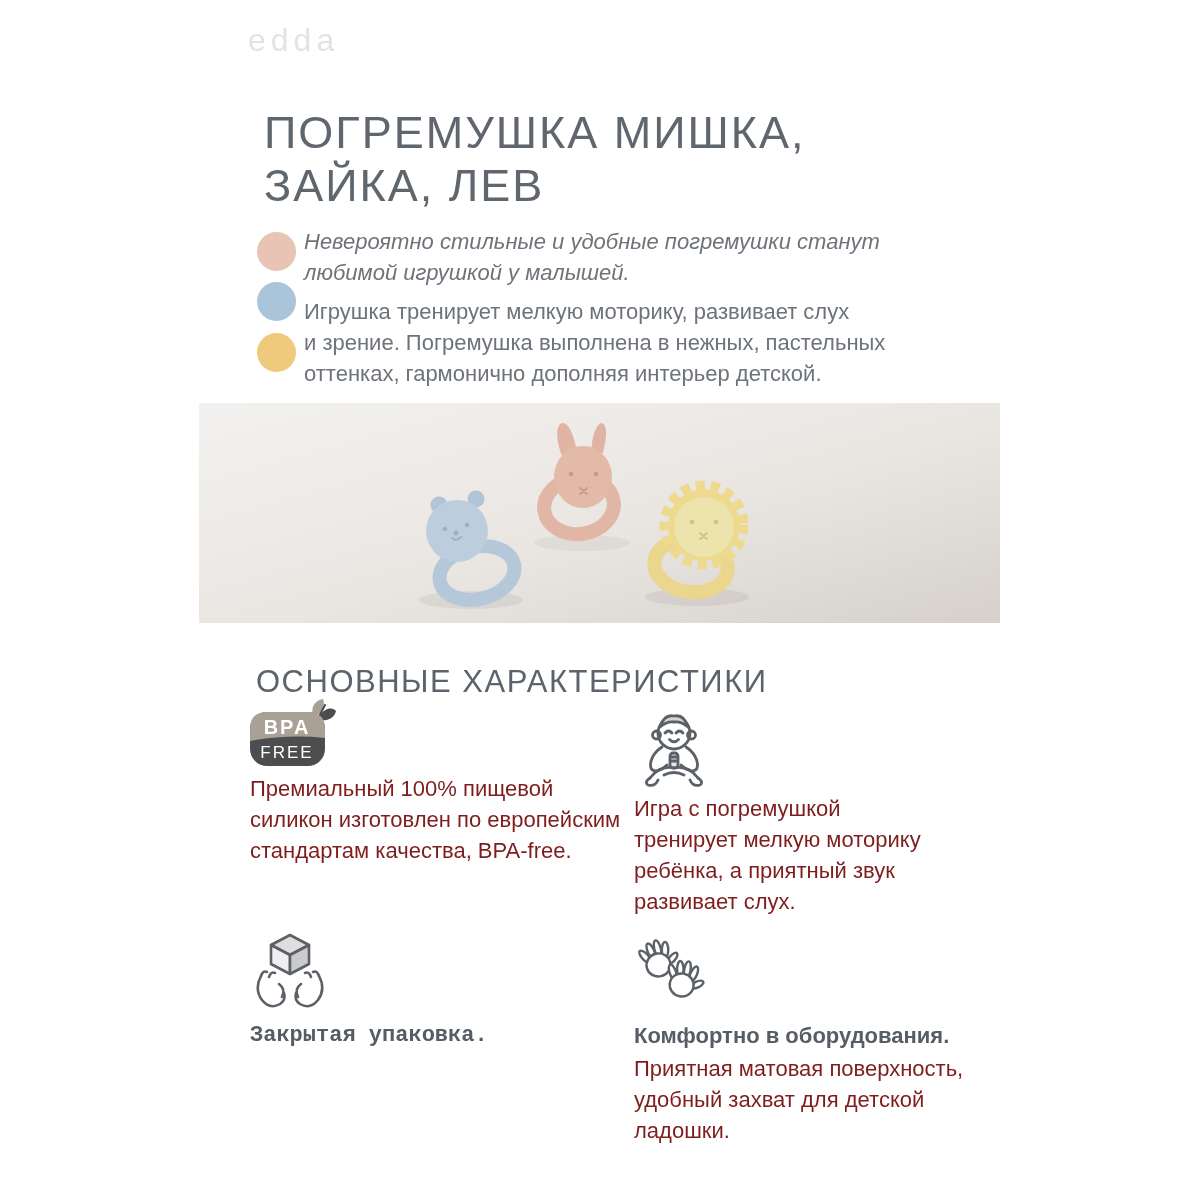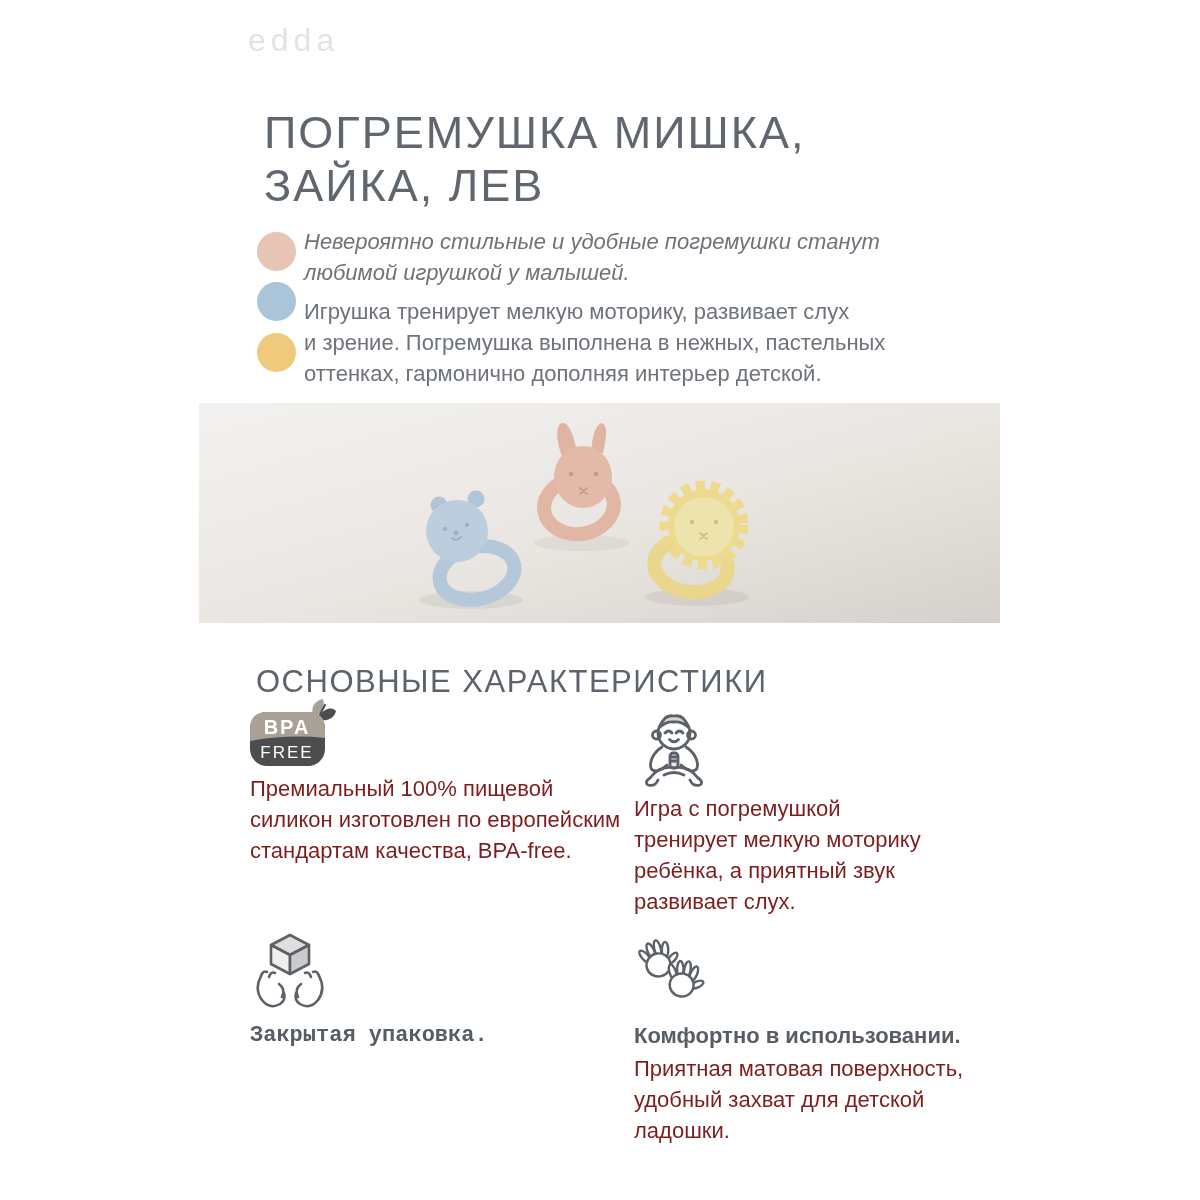--- a/index.html
+++ b/index.html
@@ -227,17 +227,17 @@
           <ellipse cx="7" cy="11" rx="3.2" ry="8" transform="rotate(-28 7 11)"></ellipse>
           <ellipse cx="14" cy="7" rx="3.2" ry="8.5" transform="rotate(-10 14 7)"></ellipse>
           <ellipse cx="21" cy="6" rx="3.2" ry="8.5"></ellipse>
           <ellipse cx="28" cy="9" rx="3.2" ry="8" transform="rotate(14 28 9)"></ellipse>
           <ellipse cx="33" cy="19" rx="3" ry="7" transform="rotate(55 33 19)"></ellipse>
           <ellipse cx="18" cy="22" rx="12" ry="11.5"></ellipse>
         </g>
       </g>
     </svg>
   </div>
-  <h3>Комфортно в использовании.</h3>
+  <h3>Комфортно в оборудования.</h3>
   <p>Приятная матовая поверхность,
 удобный захват для детской
 ладошки.</p>
 </div>
 
 </body></html>

